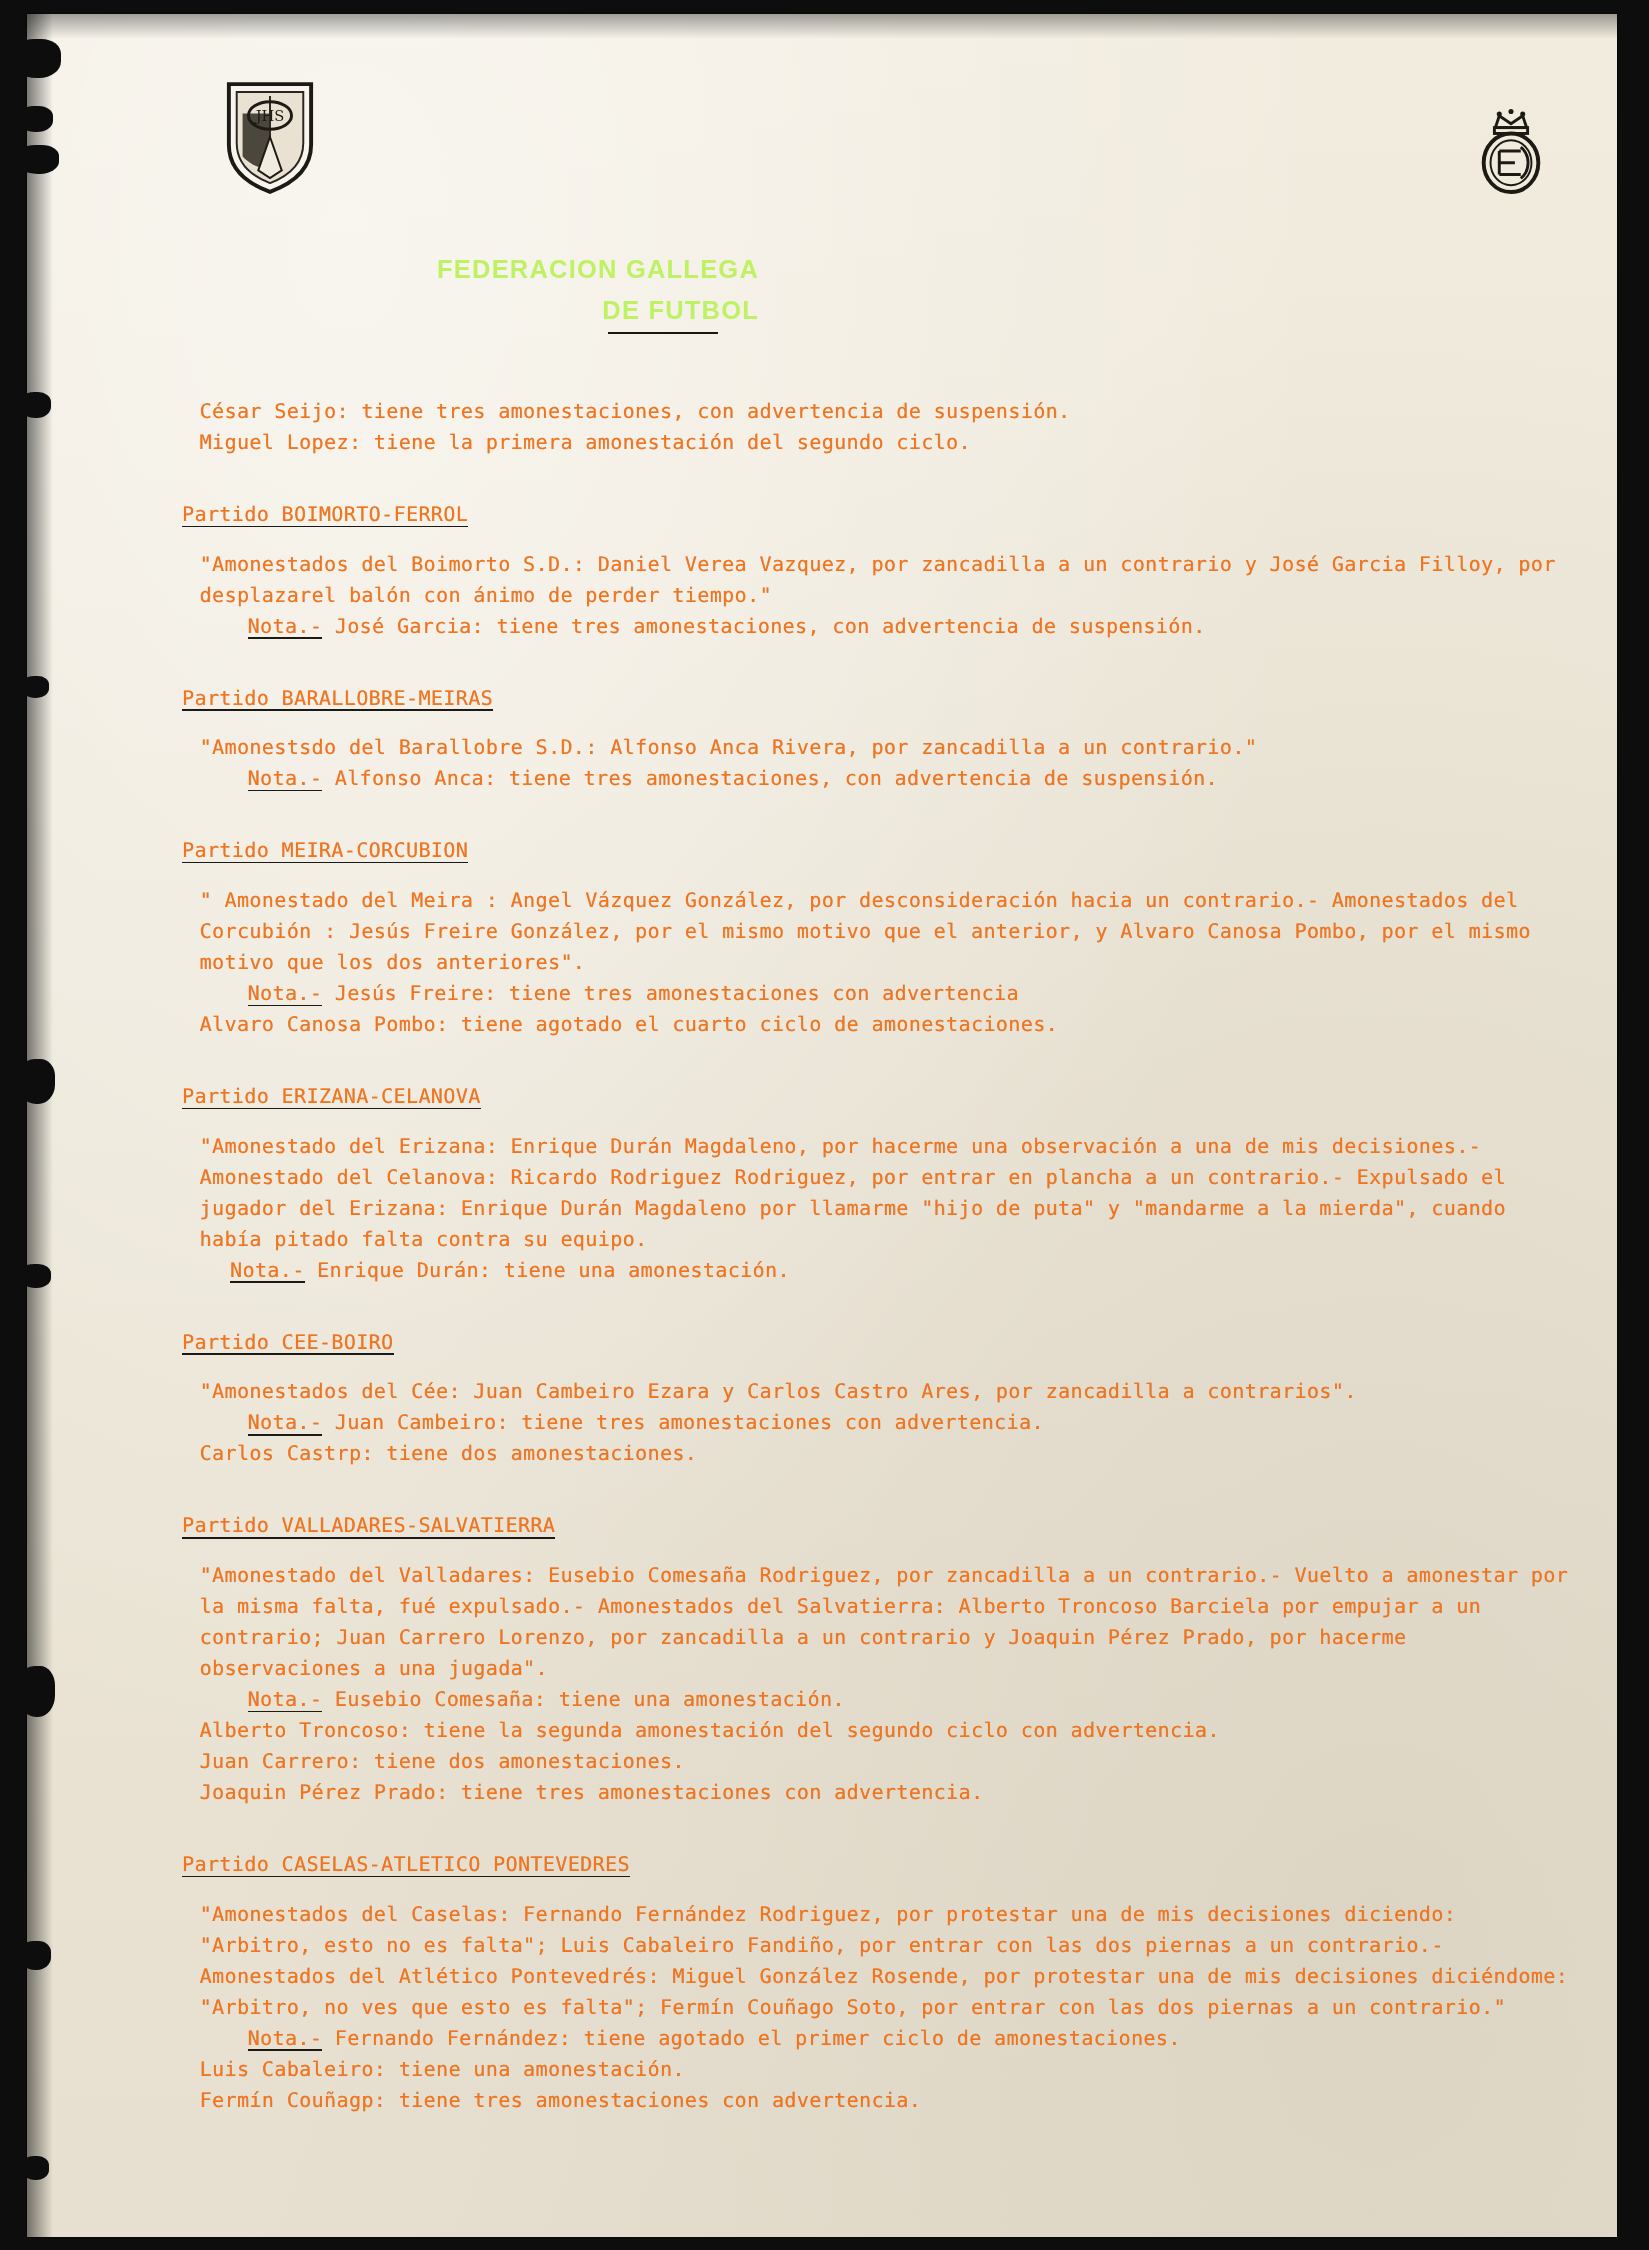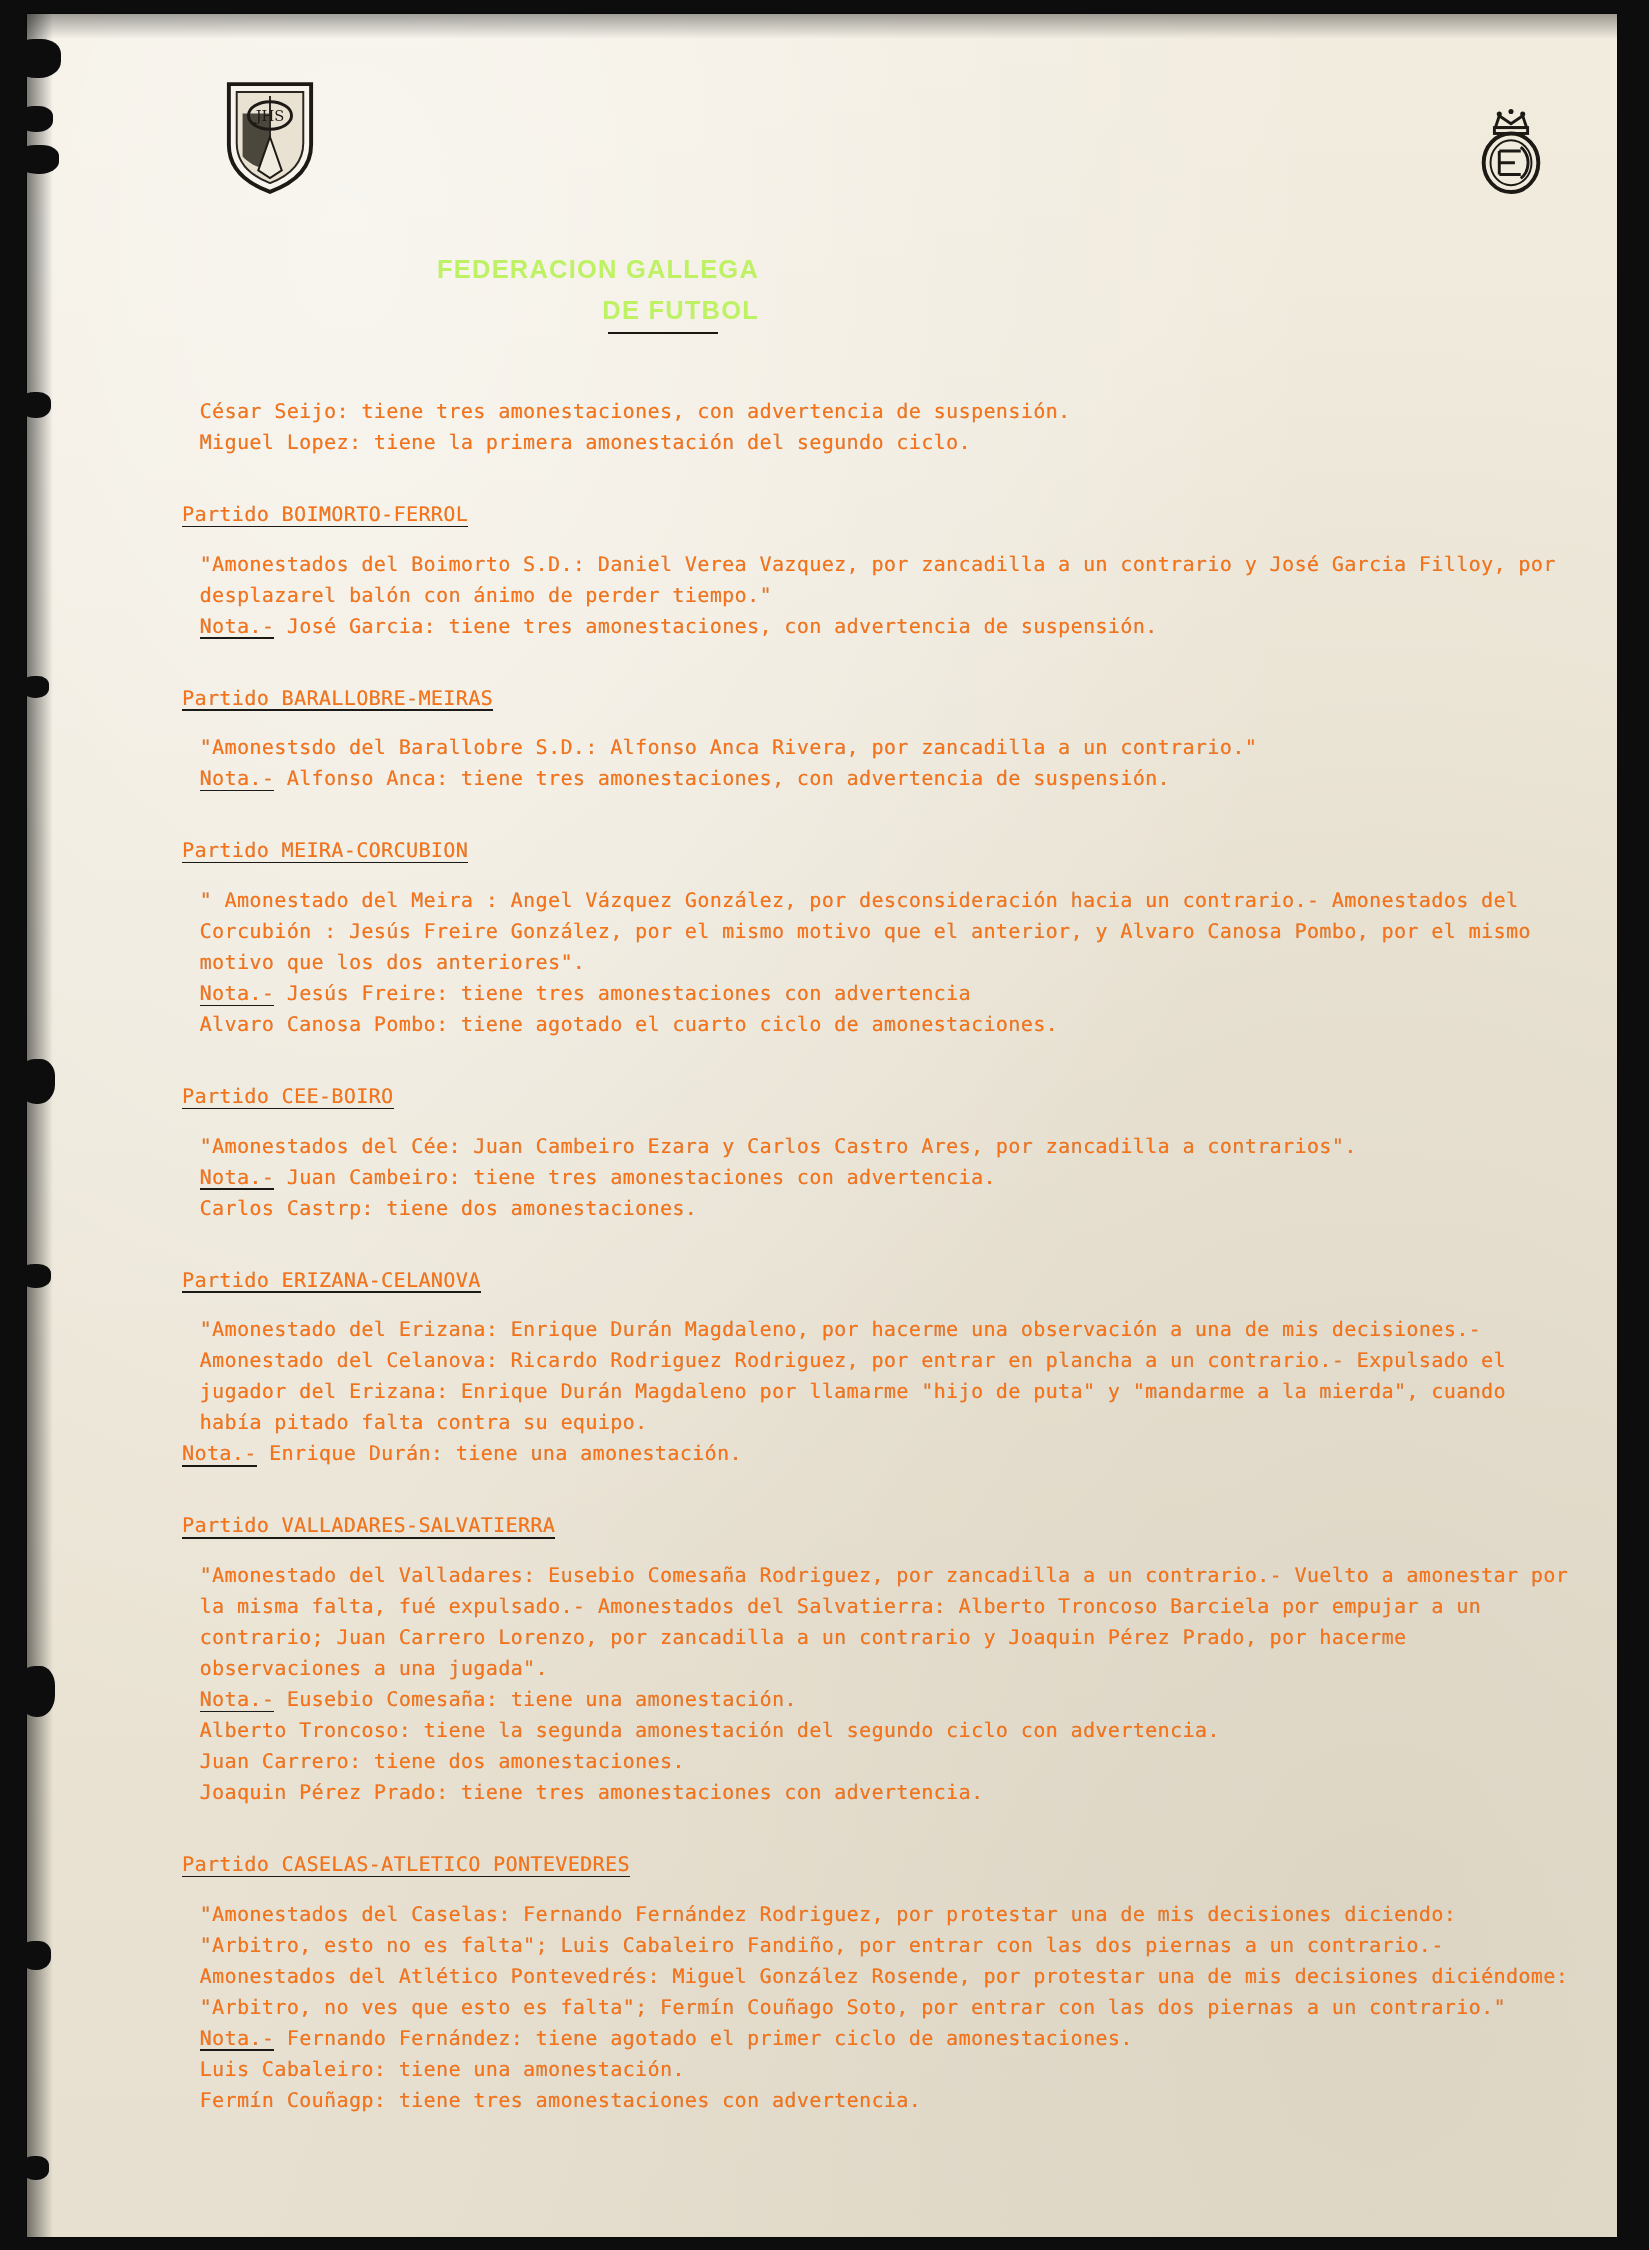--- a/index.html
+++ b/index.html
@@ -133,20 +133,21 @@
     left: 0;
     right: 0;
     bottom: 2.9px;
     height: 1.6px;
     background: #1c1a16;
   }
   .heading-wrap { display: block; }
   .nota-u {
     position: relative;
     display: inline-block;
+    margin-left: 48px;
   }
   .nota-u::after {
     content: "";
     position: absolute;
     left: 0; right: 0; bottom: 2.9px;
     height: 1.6px;
     background: #1c1a16;
   }
   .indent1 { padding-left: 17.6px; }
 
@@ -225,30 +226,30 @@
     </div>
 
     <div class="blk">
       <div class="heading-wrap"><span class="heading">Partido MEIRA-CORCUBION</span></div>
       <div class="line para indent1">" Amonestado del Meira : Angel Vázquez González, por desconsideración hacia un contrario.- Amonestados del Corcubión : Jesús Freire González, por el mismo motivo que el anterior, y Alvaro Canosa Pombo, por el mismo motivo que los dos anteriores".</div>
       <div class="line indent1"><span class="nota-u">Nota.-</span><span> Jesús Freire: tiene tres amonestaciones con advertencia</span></div>
       <div class="line indent1">Alvaro Canosa Pombo: tiene agotado el cuarto ciclo de amonestaciones.</div>
     </div>
 
     <div class="blk">
+      <div class="heading-wrap"><span class="heading">Partido ERIZANA-CELANOVA</span></div>
+      <div class="line para indent1">"Amonestado del Erizana: Enrique Durán Magdaleno, por hacerme una observación a una de mis decisiones.- Amonestado del Celanova: Ricardo Rodriguez Rodriguez, por entrar en plancha a un contrario.- Expulsado el jugador del Erizana: Enrique Durán Magdaleno por llamarme "hijo de puta" y "mandarme a la mierda", cuando había pitado falta contra su equipo.</div>
+      <div class="line"><span class="nota-u">Nota.-</span><span> Enrique Durán: tiene una amonestación.</span></div>
+    </div>
+
+    <div class="blk">
       <div class="heading-wrap"><span class="heading">Partido CEE-BOIRO</span></div>
       <div class="line para indent1">"Amonestados del Cée: Juan Cambeiro Ezara y Carlos Castro Ares, por zancadilla a contrarios".</div>
       <div class="line indent1"><span class="nota-u">Nota.-</span><span> Juan Cambeiro: tiene tres amonestaciones con advertencia.</span></div>
       <div class="line indent1">Carlos Castrp: tiene dos amonestaciones.</div>
-    </div>
-
-    <div class="blk">
-      <div class="heading-wrap"><span class="heading">Partido ERIZANA-CELANOVA</span></div>
-      <div class="line para indent1">"Amonestado del Erizana: Enrique Durán Magdaleno, por hacerme una observación a una de mis decisiones.- Amonestado del Celanova: Ricardo Rodriguez Rodriguez, por entrar en plancha a un contrario.- Expulsado el jugador del Erizana: Enrique Durán Magdaleno por llamarme "hijo de puta" y "mandarme a la mierda", cuando había pitado falta contra su equipo.</div>
-      <div class="line"><span class="nota-u">Nota.-</span><span> Enrique Durán: tiene una amonestación.</span></div>
     </div>
 
     <div class="blk">
       <div class="heading-wrap"><span class="heading">Partido VALLADARES-SALVATIERRA</span></div>
       <div class="line para indent1">"Amonestado del Valladares: Eusebio Comesaña Rodriguez, por zancadilla a un contrario.- Vuelto a amonestar por la misma falta, fué expulsado.- Amonestados del Salvatierra: Alberto Troncoso Barciela por empujar a un contrario; Juan Carrero Lorenzo, por zancadilla a un contrario y Joaquin Pérez Prado, por hacerme observaciones a una jugada".</div>
       <div class="line indent1"><span class="nota-u">Nota.-</span><span> Eusebio Comesaña: tiene una amonestación.</span></div>
       <div class="line indent1">Alberto Troncoso: tiene la segunda amonestación del segundo ciclo con advertencia.</div>
       <div class="line indent1">Juan Carrero: tiene dos amonestaciones.</div>
       <div class="line indent1">Joaquin Pérez Prado: tiene tres amonestaciones con advertencia.</div>
     </div>

